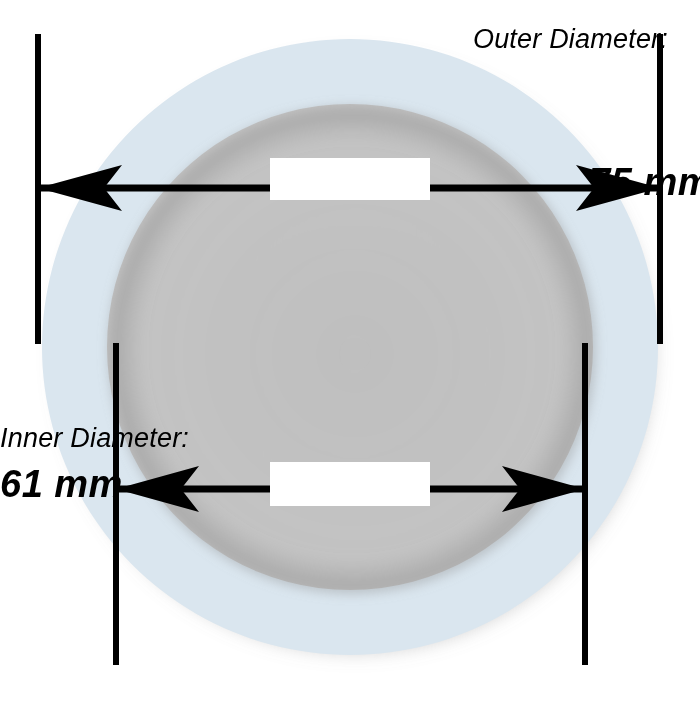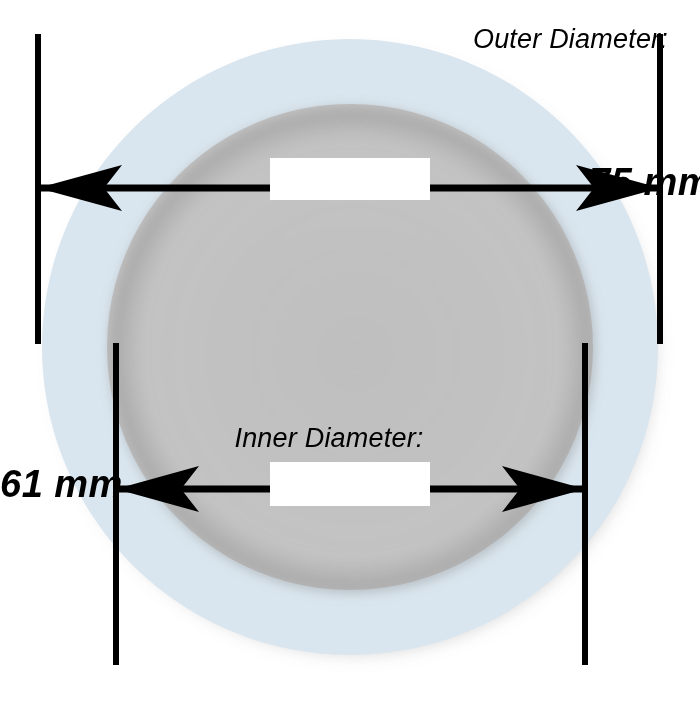--- a/index.html
+++ b/index.html
@@ -53,21 +53,21 @@
     right: 0;
     top: 163px;
     text-align: right;
     font-size: 38px;
     letter-spacing: 0.5px;
   }
   #inner-diameter-caption {
     left: 0;
     right: 54px;
     top: 425px;
-    text-align: center;
+    text-align: left;
     font-size: 27px;
     letter-spacing: 0.2px;
   }
   #inner-diameter-value {
     left: 0;
     right: 54px;
     top: 465px;
     text-align: left;
     font-size: 38px;
     letter-spacing: 0.5px;

